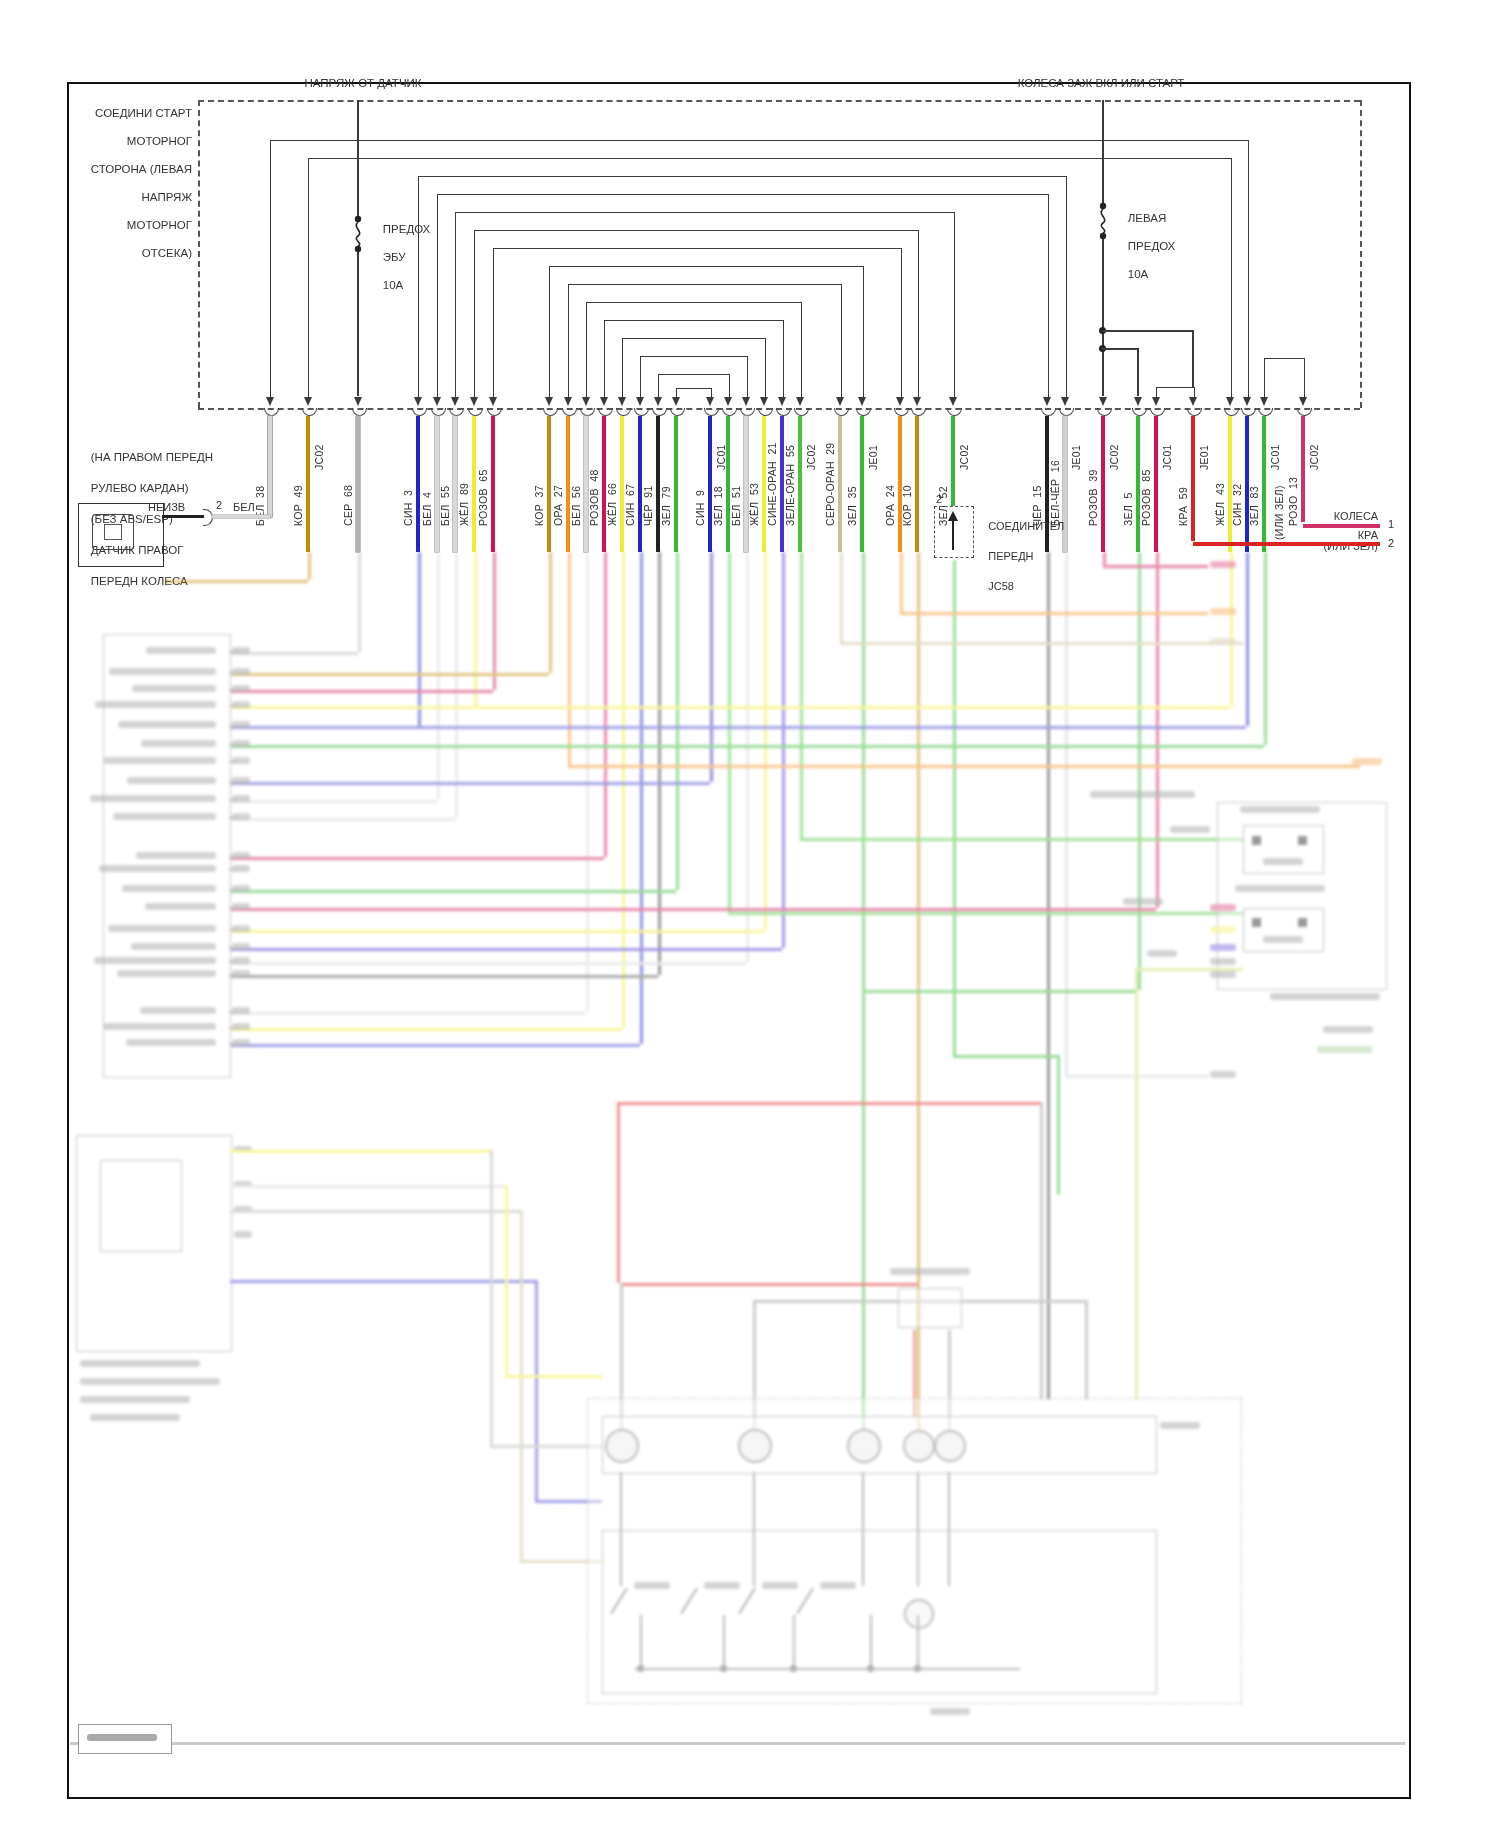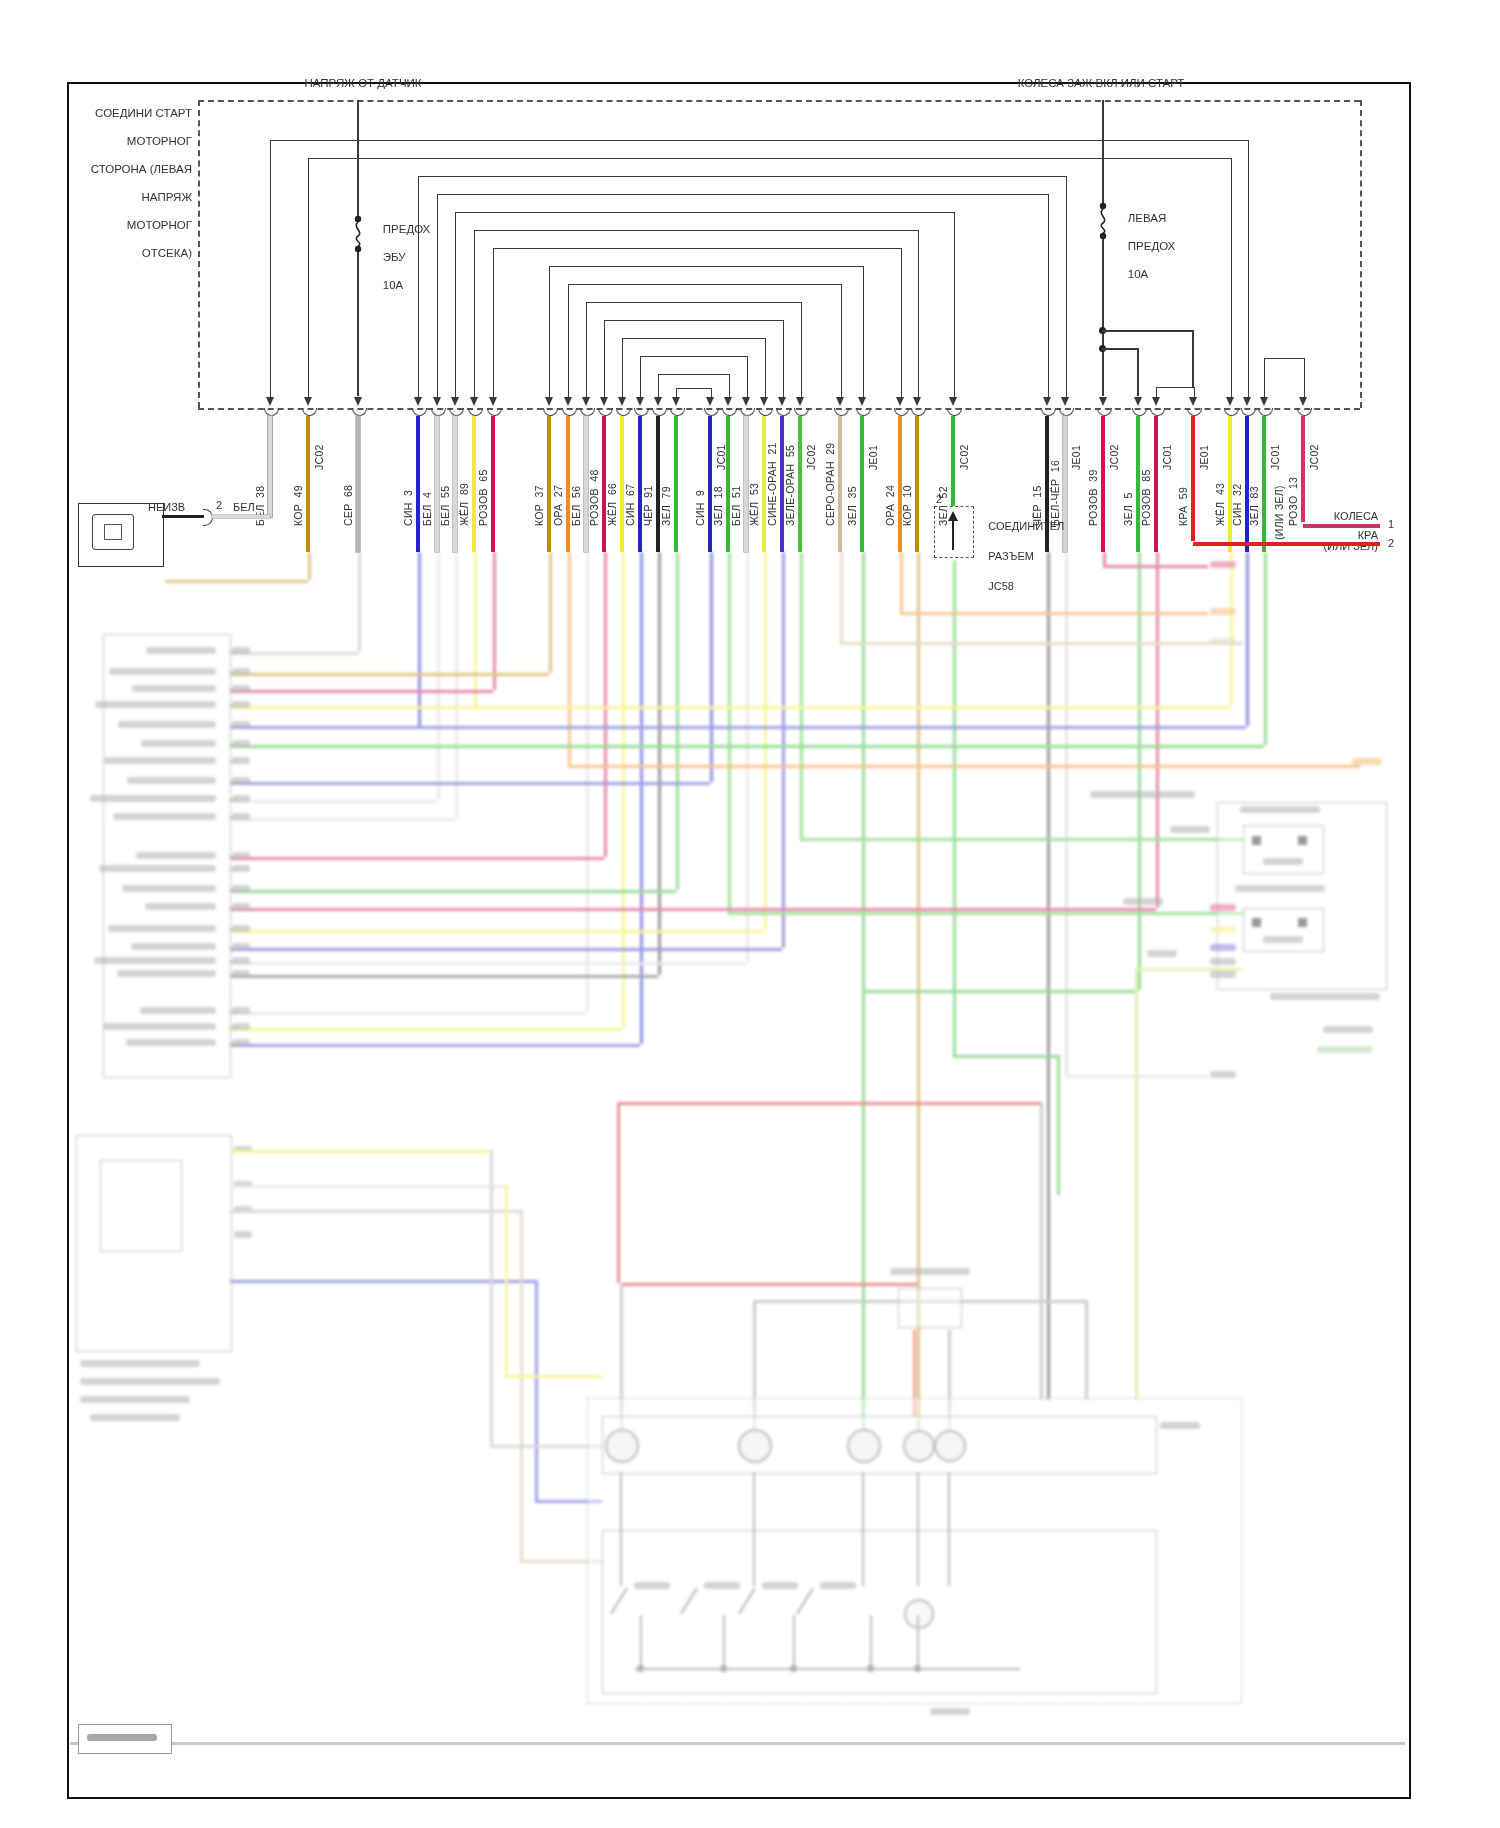--- a/index.html
+++ b/index.html
@@ -266,37 +266,44 @@
       <div class="rotlbl" style="left:1268px;top:418px;height:52px;width:13px;">JC01</div>
       <div class="arrow" style="left:1299.3px;top:397px;"></div>
       <div class="bracket" style="left:1297px;top:408px;"></div>
       <div class="wire" style="left:1301.3px;top:416px;width:3.4px;height:106px;background:#cf3366;"></div>
       <div class="rotlbl" style="left:1286px;top:418px;height:108px;width:14px;">РОЗО  13</div>
       <div class="rotlbl" style="left:1272px;top:430px;height:110px;width:14px;">(ИЛИ ЗЕЛ)</div>
       <div class="rotlbl" style="left:1307px;top:418px;height:52px;width:13px;">JC02</div>
       <div class="wire" style="left:268.3px;top:416px;width:3.4px;height:101px;background:#d8d8d8;box-shadow:0 0 0 .6px #999;"></div>
     </div>
 
+  <div class="lbl" style="left:78px;top:434px;line-height:15.5px;">
+    <span>(НА ПРАВОМ ПЕРЕДН</span><br>
+    <span>РУЛЕВО КАРДАН)</span><br>
+    <span>(БЕЗ ABS/ESP)</span><br>
+    <span>ДАТЧИК ПРАВОГ</span><br>
+    <span>ПЕРЕДН КОЛЕСА</span>
+  </div>
   <div class="abs" style="left:78px;top:503px;width:84px;height:62px;border:1.6px solid #333;"></div>
   <div class="abs" style="left:92px;top:514px;width:40px;height:34px;border:1.4px solid #444;border-radius:3px;"></div>
   <div class="abs" style="left:104px;top:524px;width:16px;height:14px;border:1.3px solid #555;"></div>
   <div class="lbl" style="left:148px;top:500px;font-size:11px;">НЕИЗВ</div>
   <div class="abs" style="left:203px;top:509px;width:9px;height:15px;border:1.5px solid #444;border-left:none;border-radius:0 9px 9px 0;"></div>
   <div class="lbl" style="left:216px;top:498px;font-size:11px;">2</div>
   <div class="lbl" style="left:233px;top:500px;font-size:11px;">БЕЛ</div>
   <div class="wire" style="left:162px;top:515px;width:42px;height:3px;background:#222;"></div>
   <div class="wire" style="left:212px;top:515px;width:58px;height:3px;background:#d8d8d8;box-shadow:0 0 0 .6px #aaa;"></div>
 
   <div class="lbl" style="left:936px;top:492px;font-size:11px;">2</div>
   <div class="abs" style="left:934px;top:506px;width:38px;height:50px;border:1.6px dashed #555;"></div>
   <div class="vline" style="left:952px;top:520px;height:30px;background:#222;"></div>
   <div class="abs" style="left:948px;top:511px;width:0;height:0;border-left:5px solid transparent;border-right:5px solid transparent;border-bottom:10px solid #222;"></div>
   <div class="lbl" style="left:976px;top:504px;line-height:15px;font-size:11px;">
     <span>СОЕДИНИТЕЛ</span><br>
-    <span>РАЗЪЕМ</span><br>
+    <span>ПЕРЕДН</span><br>
     <span>JC58</span>
   </div>
 
   <div class="lbl lbl-r" style="left:1258px;top:494px;width:120px;line-height:15px;font-size:11px;">
     <span>КОЛЕСА</span><br>
     <span>(ИЛИ ЗЕЛ)</span>
   </div>
   <div class="wire" style="left:1303px;top:524px;width:77px;height:3.5px;background:#cf3366;"></div>
   <div class="lbl" style="left:1388px;top:517px;font-size:11px;">1</div>
   <div class="lbl lbl-r" style="left:1298px;top:528px;width:80px;font-size:11px;">КРА</div>

